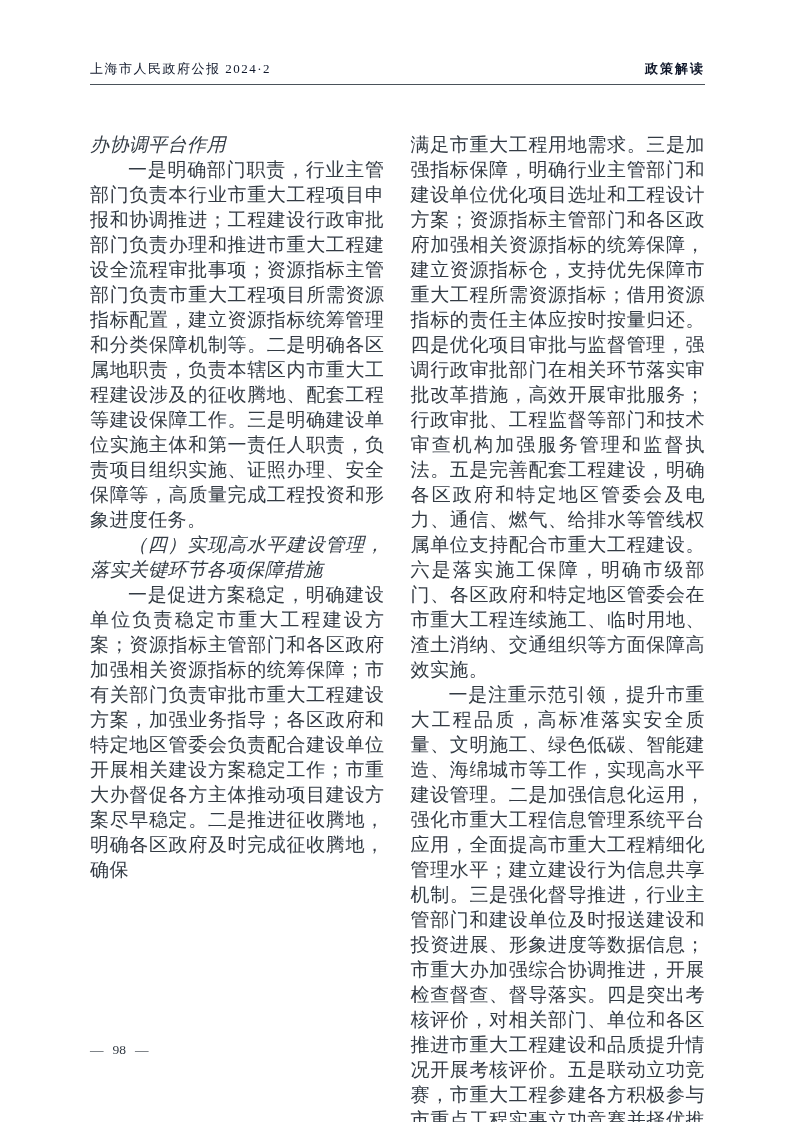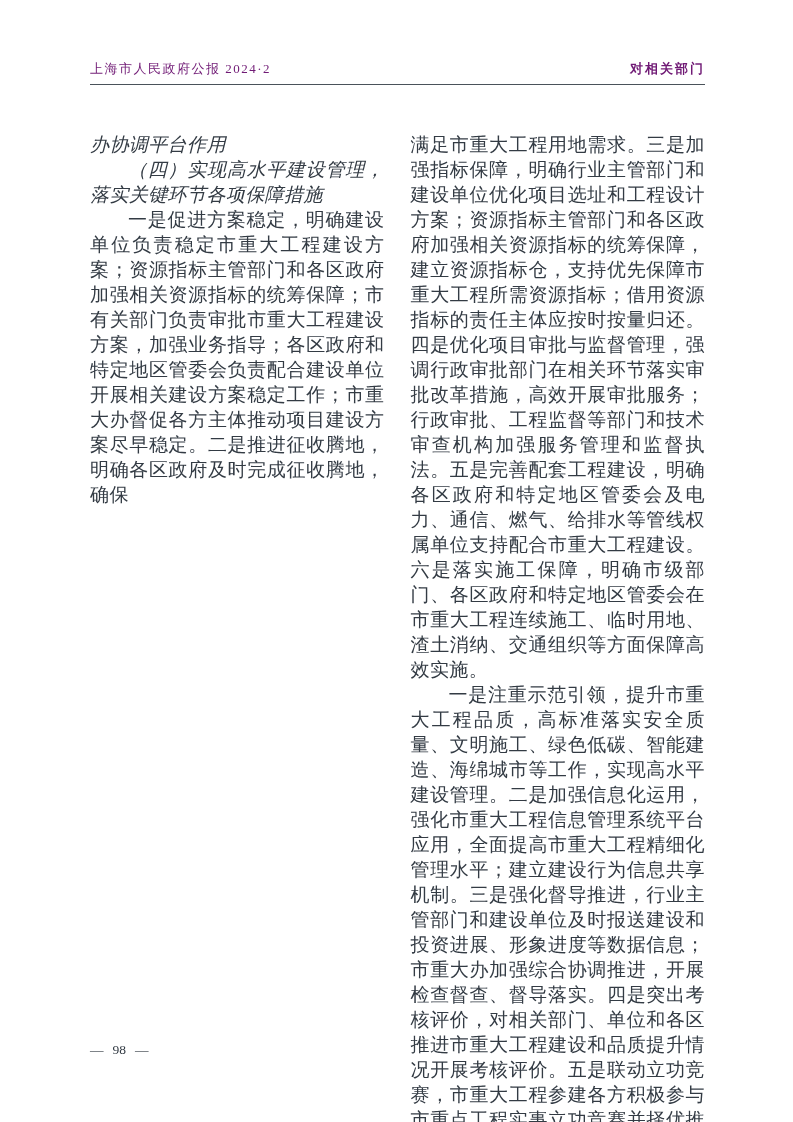--- a/index.html
+++ b/index.html
@@ -15,21 +15,21 @@
     color: #333b44;
     overflow: hidden;
   }
   .page-header {
     position: absolute;
     top: 60px; left: 90px; right: 88px;
     display: flex;
     justify-content: space-between;
     align-items: flex-start;
     font-size: 13px;
-    color: #701a75;
+    color: #0f172a;
     letter-spacing: 1.5px;
   }
   .header-right { font-weight: bold; letter-spacing: 2px; }
   .header-rule {
     position: absolute;
     top: 84px; left: 90px; right: 88px;
     border-top: 1.3px solid #4a525a;
   }
   .columns {
     position: absolute;
@@ -63,29 +63,30 @@
     gap: 9px;
   }
 </style>
 </head>
 <body>
 
 <div class="page">
 
   <header class="page-header">
     <span class="header-left">上海市人民政府公报 2024·2</span>
-    <span class="header-right">对相关部门</span>
+    <span class="header-right">政策解读</span>
   </header>
 
   <div class="header-rule"></div>
 
   <main class="columns">
 
     <div class="col">
       <p class="heading no-indent">办协调平台作用</p>
+      <p class="para">一是明确部门职责，行业主管部门负责本行业市重大工程项目申报和协调推进；工程建设行政审批部门负责办理和推进市重大工程建设全流程审批事项；资源指标主管部门负责市重大工程项目所需资源指标配置，建立资源指标统筹管理和分类保障机制等。二是明确各区属地职责，负责本辖区内市重大工程建设涉及的征收腾地、配套工程等建设保障工作。三是明确建设单位实施主体和第一责任人职责，负责项目组织实施、证照办理、安全保障等，高质量完成工程投资和形象进度任务。</p>
       <p class="heading">（四）实现高水平建设管理，落实关键环节各项保障措施</p>
       <p class="para">一是促进方案稳定，明确建设单位负责稳定市重大工程建设方案；资源指标主管部门和各区政府加强相关资源指标的统筹保障；市有关部门负责审批市重大工程建设方案，加强业务指导；各区政府和特定地区管委会负责配合建设单位开展相关建设方案稳定工作；市重大办督促各方主体推动项目建设方案尽早稳定。二是推进征收腾地，明确各区政府及时完成征收腾地，确保</p>
     </div>
 
     <div class="col">
       <p class="para no-indent">满足市重大工程用地需求。三是加强指标保障，明确行业主管部门和建设单位优化项目选址和工程设计方案；资源指标主管部门和各区政府加强相关资源指标的统筹保障，建立资源指标仓，支持优先保障市重大工程所需资源指标；借用资源指标的责任主体应按时按量归还。四是优化项目审批与监督管理，强调行政审批部门在相关环节落实审批改革措施，高效开展审批服务；行政审批、工程监督等部门和技术审查机构加强服务管理和监督执法。五是完善配套工程建设，明确各区政府和特定地区管委会及电力、通信、燃气、给排水等管线权属单位支持配合市重大工程建设。六是落实施工保障，明确市级部门、各区政府和特定地区管委会在市重大工程连续施工、临时用地、渣土消纳、交通组织等方面保障高效实施。</p>
       <p class="para">一是注重示范引领，提升市重大工程品质，高标准落实安全质量、文明施工、绿色低碳、智能建造、海绵城市等工作，实现高水平建设管理。二是加强信息化运用，强化市重大工程信息管理系统平台应用，全面提高市重大工程精细化管理水平；建立建设行为信息共享机制。三是强化督导推进，行业主管部门和建设单位及时报送建设和投资进展、形象进度等数据信息；市重大办加强综合协调推进，开展检查督查、督导落实。四是突出考核评价，对相关部门、单位和各区推进市重大工程建设和品质提升情况开展考核评价。五是联动立功竞赛，市重大工程参建各方积极参与市重点工程实事立功竞赛并择优推荐。</p>
     </div>
 
   </main>

